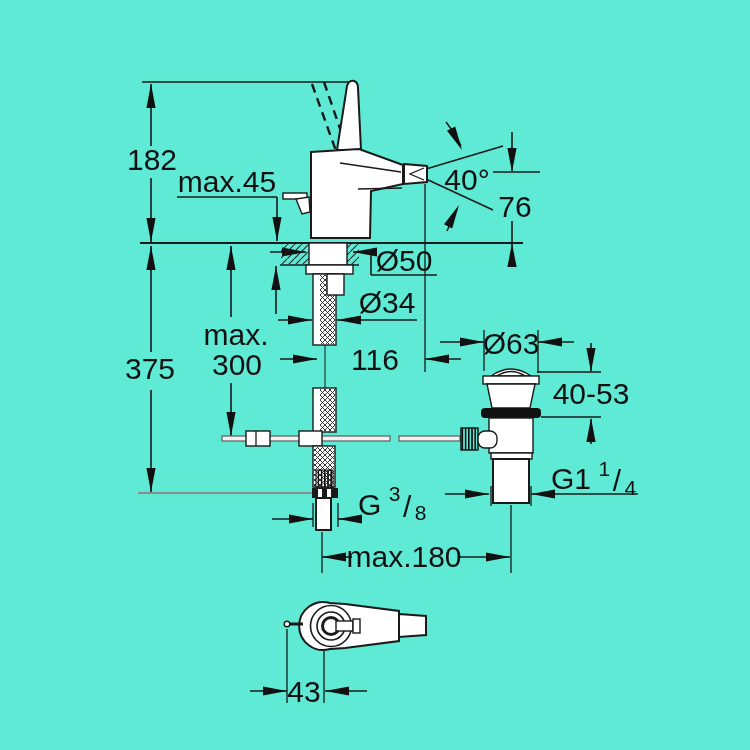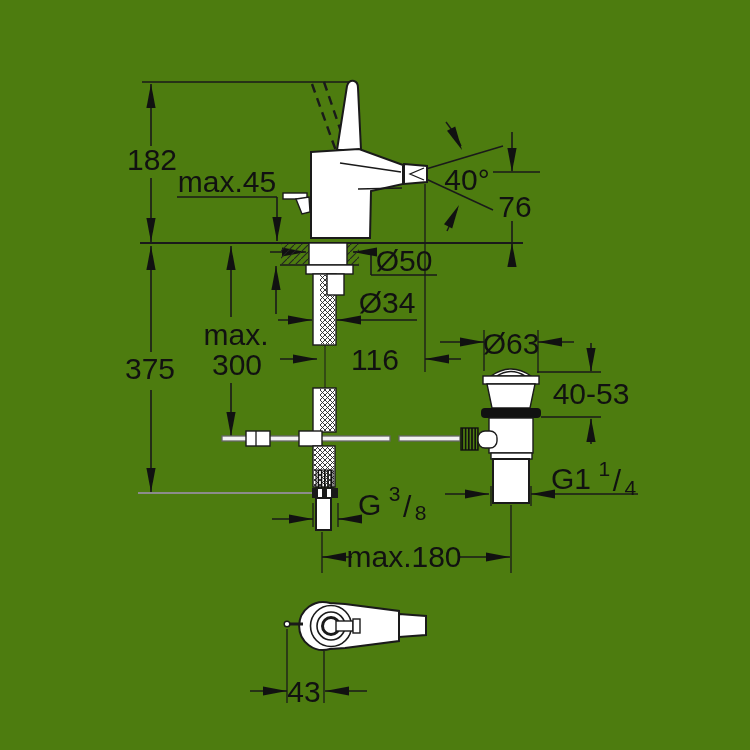--- a/index.html
+++ b/index.html
@@ -1,16 +1,16 @@
 <!DOCTYPE html>
 <html><head>
 <meta charset="utf-8">
 <style>
   html,body{margin:0;padding:0;background:#ffffff;width:750px;height:750px;}
-  #stage{position:relative;width:750px;height:750px;background:#4d7c0f;overflow:hidden;}
+  #stage{position:relative;width:750px;height:750px;background:#5eead4;overflow:hidden;}
   svg{position:absolute;left:0;top:0;}
   text{font-family:"Liberation Sans","DejaVu Sans",sans-serif;fill:#111;}
   .dim{font-size:30px;}
   .small{font-size:21px;}
   .ink{stroke:#1a1a1a;}
   .thin{stroke-width:1.5;fill:none;}
   .part{stroke:#1a1a1a;stroke-width:2;fill:#fff;}
   .partthin{stroke:#1a1a1a;stroke-width:1.4;fill:#fff;}
 </style>
 </head>

